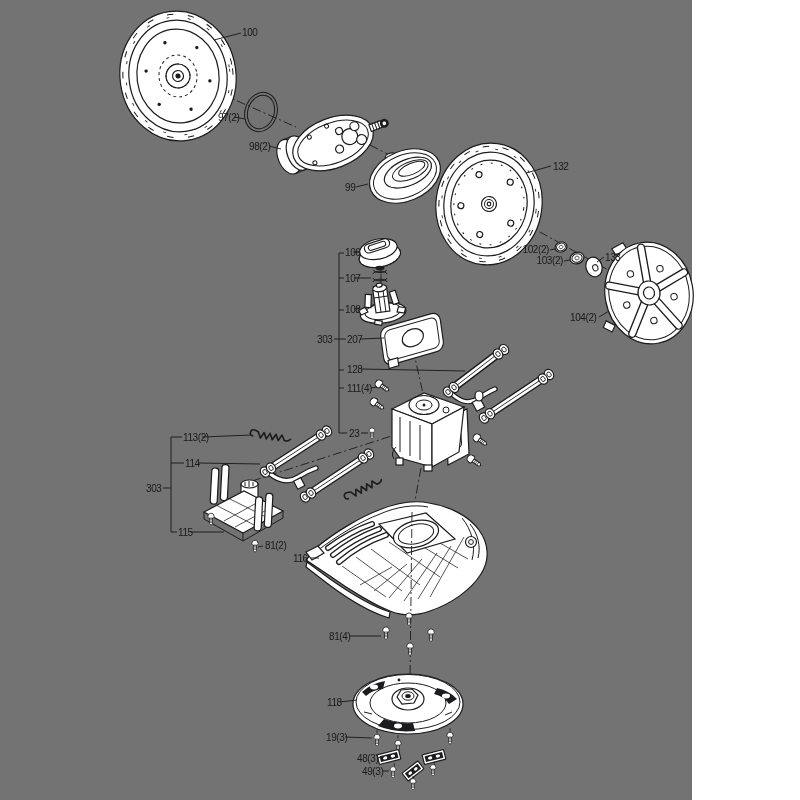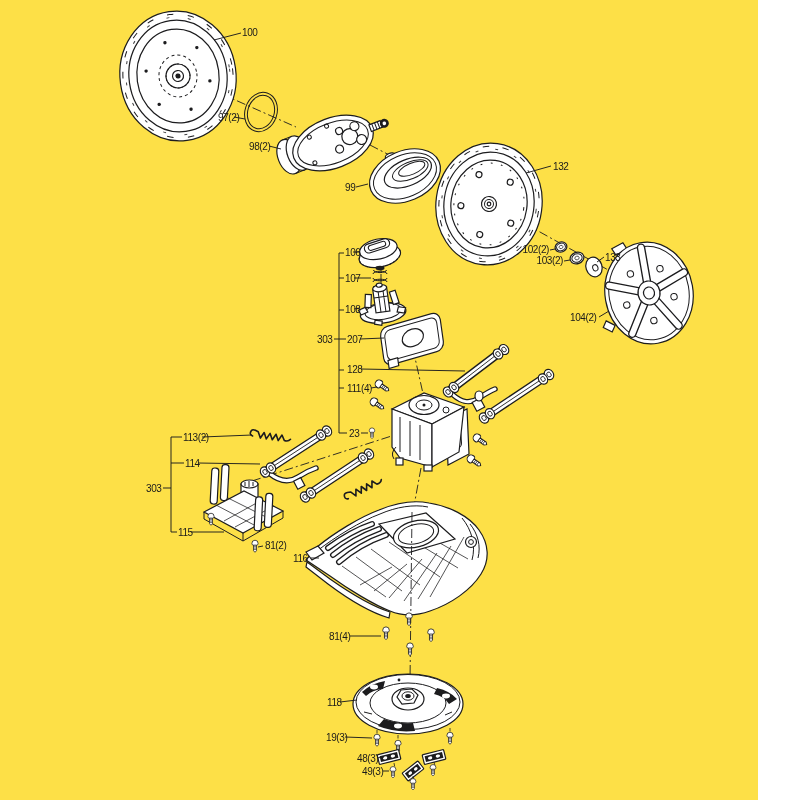--- a/index.html
+++ b/index.html
@@ -1,16 +1,16 @@
 <!DOCTYPE html>
 <html><head>
 <meta charset="utf-8">
 <style>
   html,body{margin:0;padding:0;background:#ffffff;width:800px;height:800px;overflow:hidden;}
-  .stage{position:relative;width:758px;height:800px;background:#fde047;}
+  .stage{position:relative;width:692px;height:800px;background:#737373;}
   svg{display:block;}
   svg .o{stroke:#1c1c1e;stroke-width:1.2;fill:#ffffff;}
   svg .n{stroke:#1c1c1e;fill:none;stroke-width:1;}
   svg .dk{fill:#1c1c1e;stroke:none;}
   svg .ld{stroke:#1c1c1e;stroke-width:0.95;fill:none;}
   svg .dd{stroke:#1c1c1e;stroke-width:0.9;fill:none;stroke-dasharray:9 3 2 3;}
   svg .sd{stroke:#1c1c1e;stroke-width:0.8;fill:none;stroke-dasharray:3.5 2.5;}
   svg .lbl{font-family:"Liberation Sans",sans-serif;font-size:10px;fill:#1a1a1a;letter-spacing:-0.4px;}
   svg .rodD{stroke:#1c1c1e;stroke-width:8.5;stroke-linecap:round;fill:none;}
   svg .rodW{stroke:#ffffff;stroke-width:5.8;stroke-linecap:round;fill:none;}

